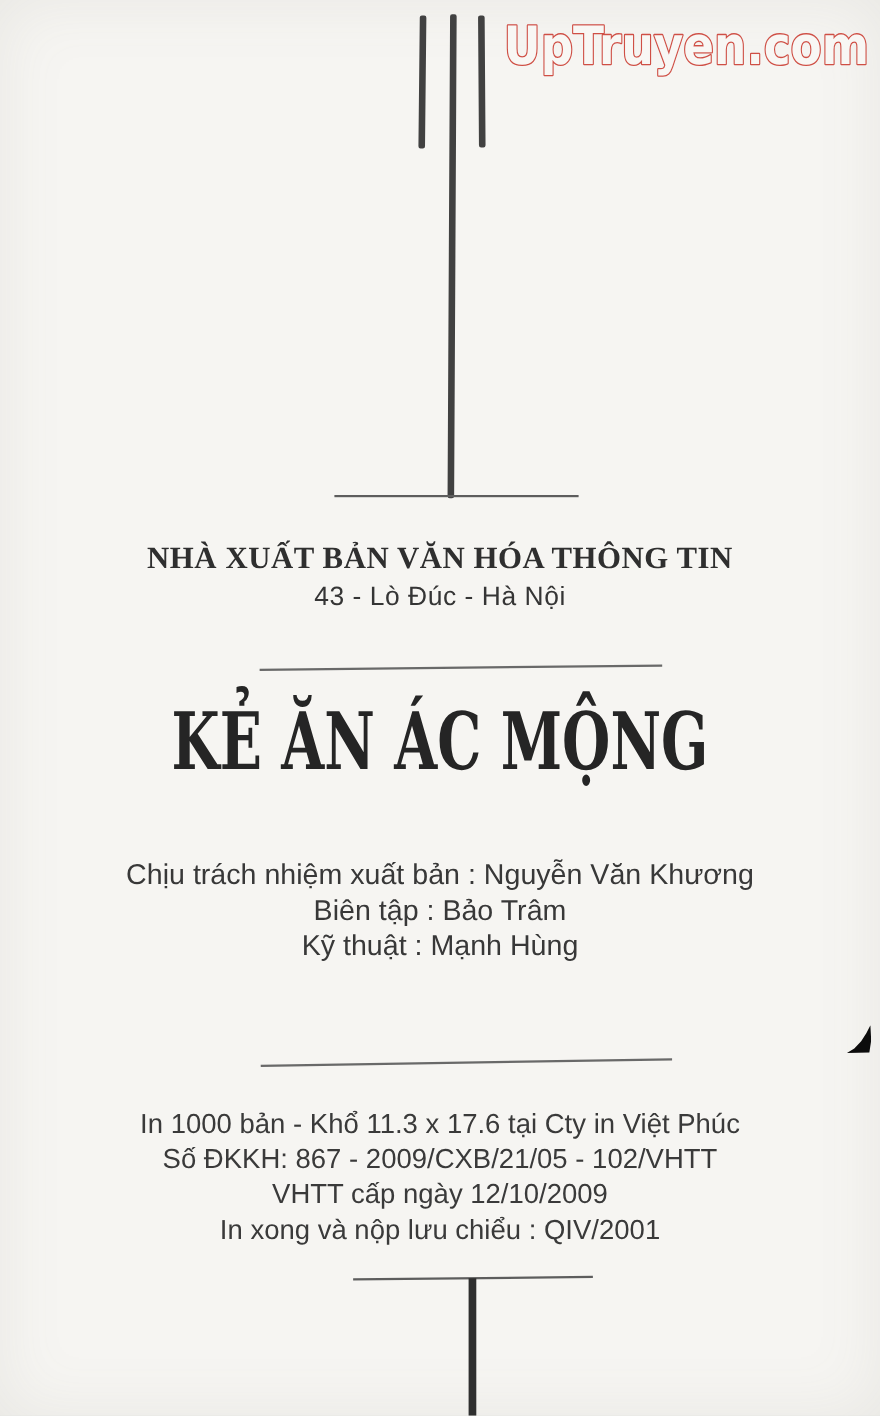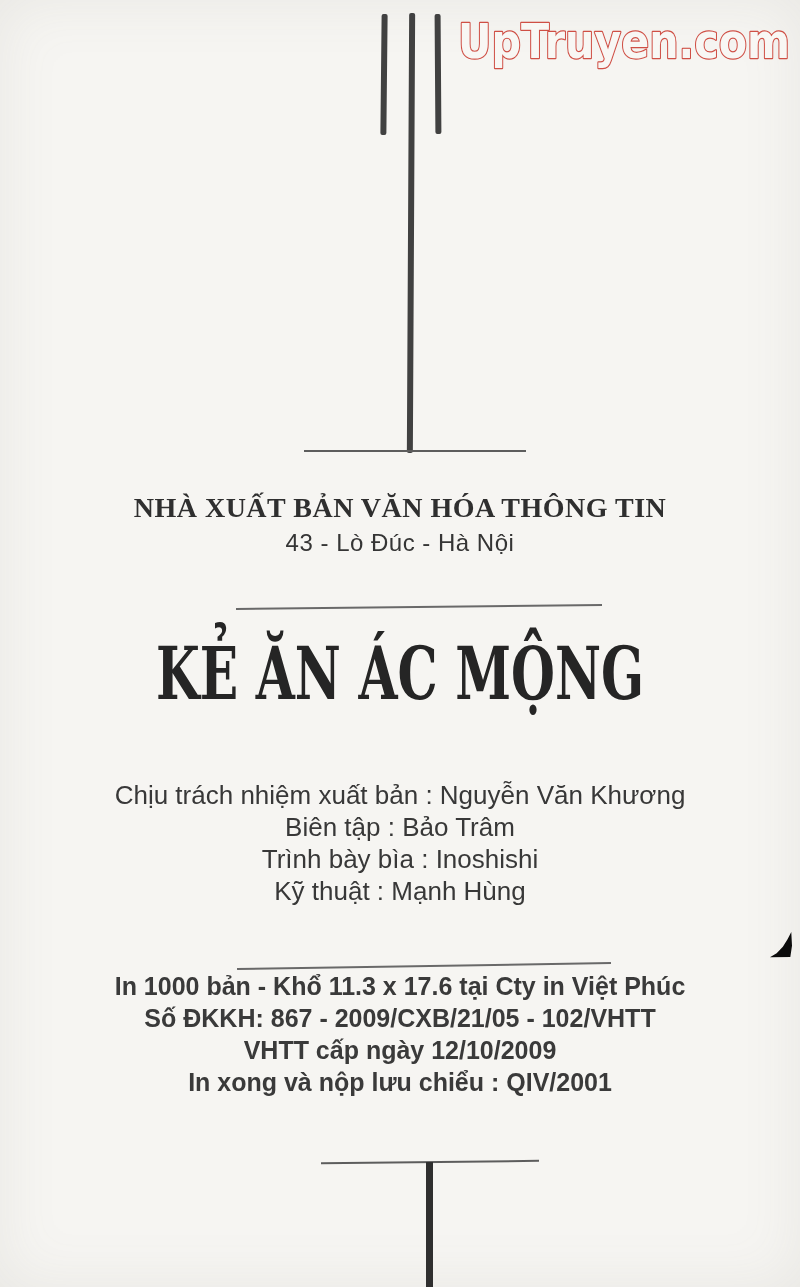--- a/index.html
+++ b/index.html
@@ -87,26 +87,26 @@
     left: 0; top: 754px;
     width: 800px;
     text-align: center;
     font-size: 26px;
     line-height: 32px;
     color: #383838;
     margin-top: 25px;
   }
   .print-info {
     position: absolute;
-    left: 0; top: 970px;
+    left: 0; top: 1006px;
     width: 800px;
     text-align: center;
     font-size: 25px;
     line-height: 32px;
-    font-weight: 700;
+    font-weight: 400;
     color: #3a3a3a;
   }
   .credits div, .print-info div { white-space: nowrap; }
 </style>
 </head>
 <body>
 
 <div class="page">
 
   <div class="vbar bar-left"></div>
@@ -121,21 +121,20 @@
   <div class="center-text publisher-name">NHÀ XUẤT BẢN VĂN HÓA THÔNG TIN</div>
   <div class="center-text publisher-address">43 - Lò Đúc - Hà Nội</div>
 
   <div class="hline divider-1"></div>
 
   <div class="center-text book-title">KẺ ĂN ÁC MỘNG</div>
 
   <div class="credits">
     <div>Chịu trách nhiệm xuất bản : Nguyễn Văn Khương</div>
     <div>Biên tập : Bảo Trâm</div>
-    <div>Trình bày bìa : Inoshishi</div>
     <div>Kỹ thuật : Mạnh Hùng</div>
   </div>
 
   <div class="hline divider-2"></div>
   <div class="ink-mark"></div>
 
   <div class="print-info">
     <div>In 1000 bản - Khổ 11.3 x 17.6 tại Cty in Việt Phúc</div>
     <div>Số ĐKKH: 867 - 2009/CXB/21/05 - 102/VHTT</div>
     <div>VHTT cấp ngày 12/10/2009</div>

